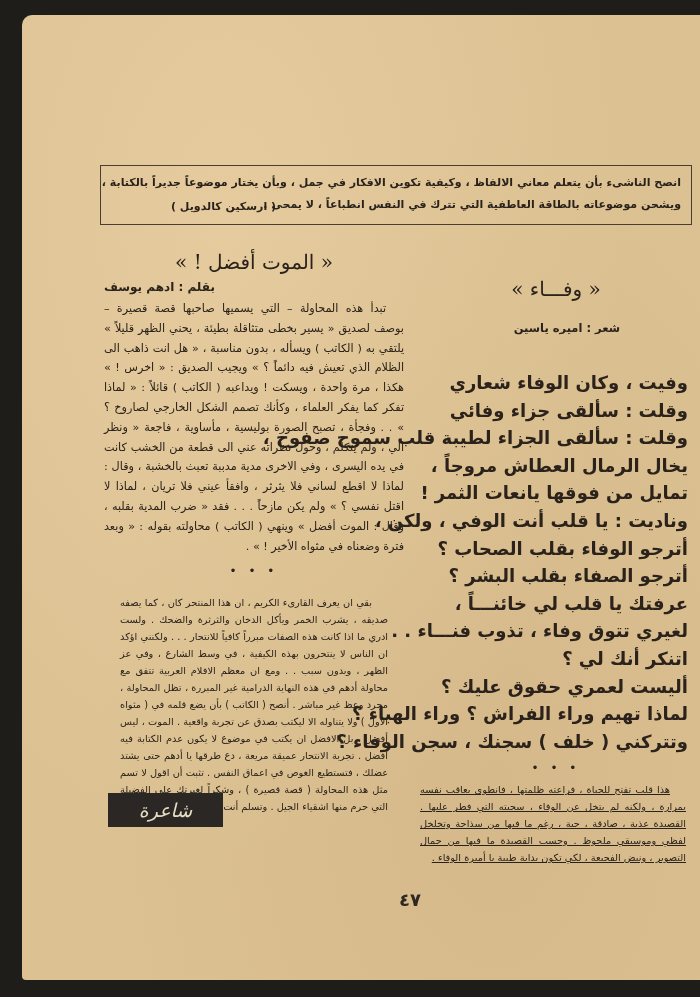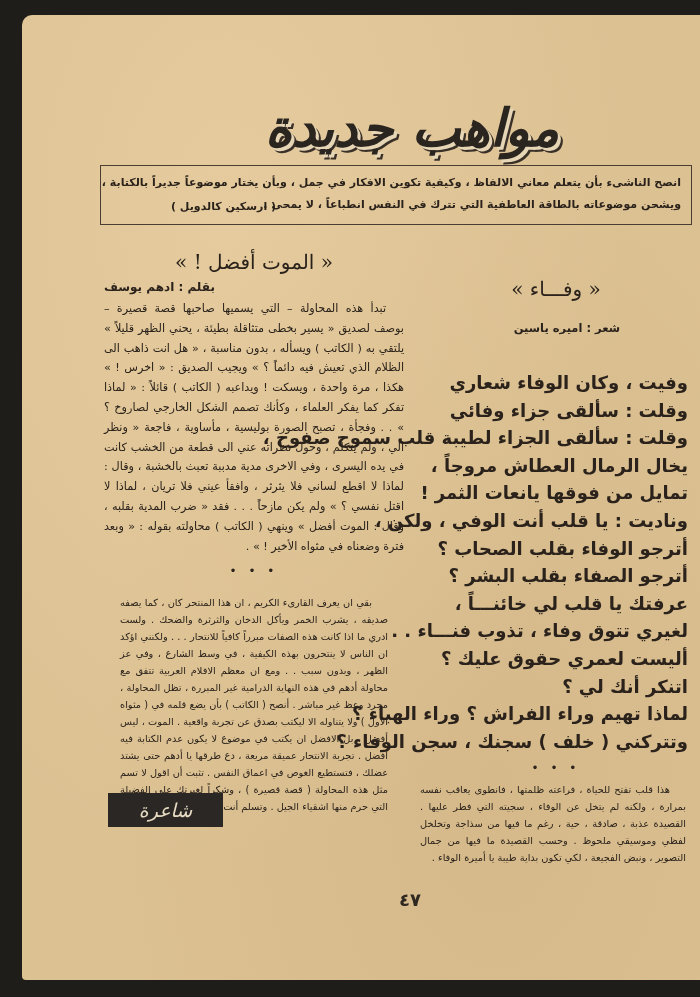--- a/index.html
+++ b/index.html
@@ -163,38 +163,36 @@
     letter-spacing: 4px;
     margin: 6px 0 6px 0;
   }
   .poem-note {
     font-size: 9.8px;
     line-height: 17px;
     text-indent: 16px;
     text-align: justify;
     margin: 0;
     padding-right: 6px;
+    text-decoration: underline;
   }
   .page-number {
     position: absolute;
     left: 377px;
     top: 874px;
     font-size: 18px;
     font-weight: bold;
     color: #2f2821;
   }
 </style>
 </head>
 <body>
 
 <div class="page">
 
-  <div class="masthead">
-    <span class="masthead-text">مواهب جديدة</span>
-  </div>
 
   <div class="intro-box">
     <div class="intro-line">انصح الناشىء بأن يتعلم معاني الالفاظ ، وكيفية تكوين الافكار في جمل ، وبأن يختار موضوعاً جديراً بالكتابة ،</div>
     <div class="intro-line">ويشحن موضوعاته بالطاقة العاطفية التي تترك في النفس انطباعاً ، لا يمحى .</div>
     <span class="intro-author">( ارسكين كالدويل )</span>
   </div>
 
   <section class="story-col">
     <h2 class="story-title">« الموت أفضل ! »</h2>
     <div class="story-byline">بقلم : ادهم يوسف</div>
@@ -212,22 +210,22 @@
       <li>وفيت ، وكان الوفاء شعاري</li>
       <li>وقلت : سألقى جزاء وفائي</li>
       <li>وقلت : سألقى الجزاء لطيبة قلب سموح صفوح ،</li>
       <li>يخال الرمال العطاش مروجاً ،</li>
       <li>تمايل من فوقها يانعات الثمر !</li>
       <li>وناديت : يا قلب أنت الوفي ، ولكن ،</li>
       <li>أترجو الوفاء بقلب الصحاب ؟</li>
       <li>أترجو الصفاء بقلب البشر ؟</li>
       <li>عرفتك يا قلب لي خائنـــاً ،</li>
       <li>لغيري تتوق وفاء ، تذوب فنـــاء . .</li>
+      <li>اتنكر أنك لي ؟</li>
       <li>أليست لعمري حقوق عليك ؟</li>
-      <li>اتنكر أنك لي ؟</li>
       <li>لماذا تهيم وراء الفراش ؟ وراء الهباء ؟</li>
       <li>وتتركني ( خلف ) سجنك ، سجن الوفاء ؟</li>
     </ul>
     <div class="poem-dots">• • •</div>
     <p class="poem-note">هذا قلب تفتح للحياة ، فراعته ظلمتها ، فانطوى يعاقب نفسه بمرارة ، ولكنه لم يتخل عن الوفاء ، سجيته التي فطر عليها . القصيدة عذبة ، صادقة ، حية ، رغم ما فيها من سذاجة وتخلخل لفظي وموسيقي ملحوظ . وحسب القصيدة ما فيها من جمال التصوير ، ونبض الفجيعة ، لكي تكون بداية طيبة يا أميرة الوفاء .</p>
   </section>
 
   <div class="page-number">٤٧</div>
 
 </div>

